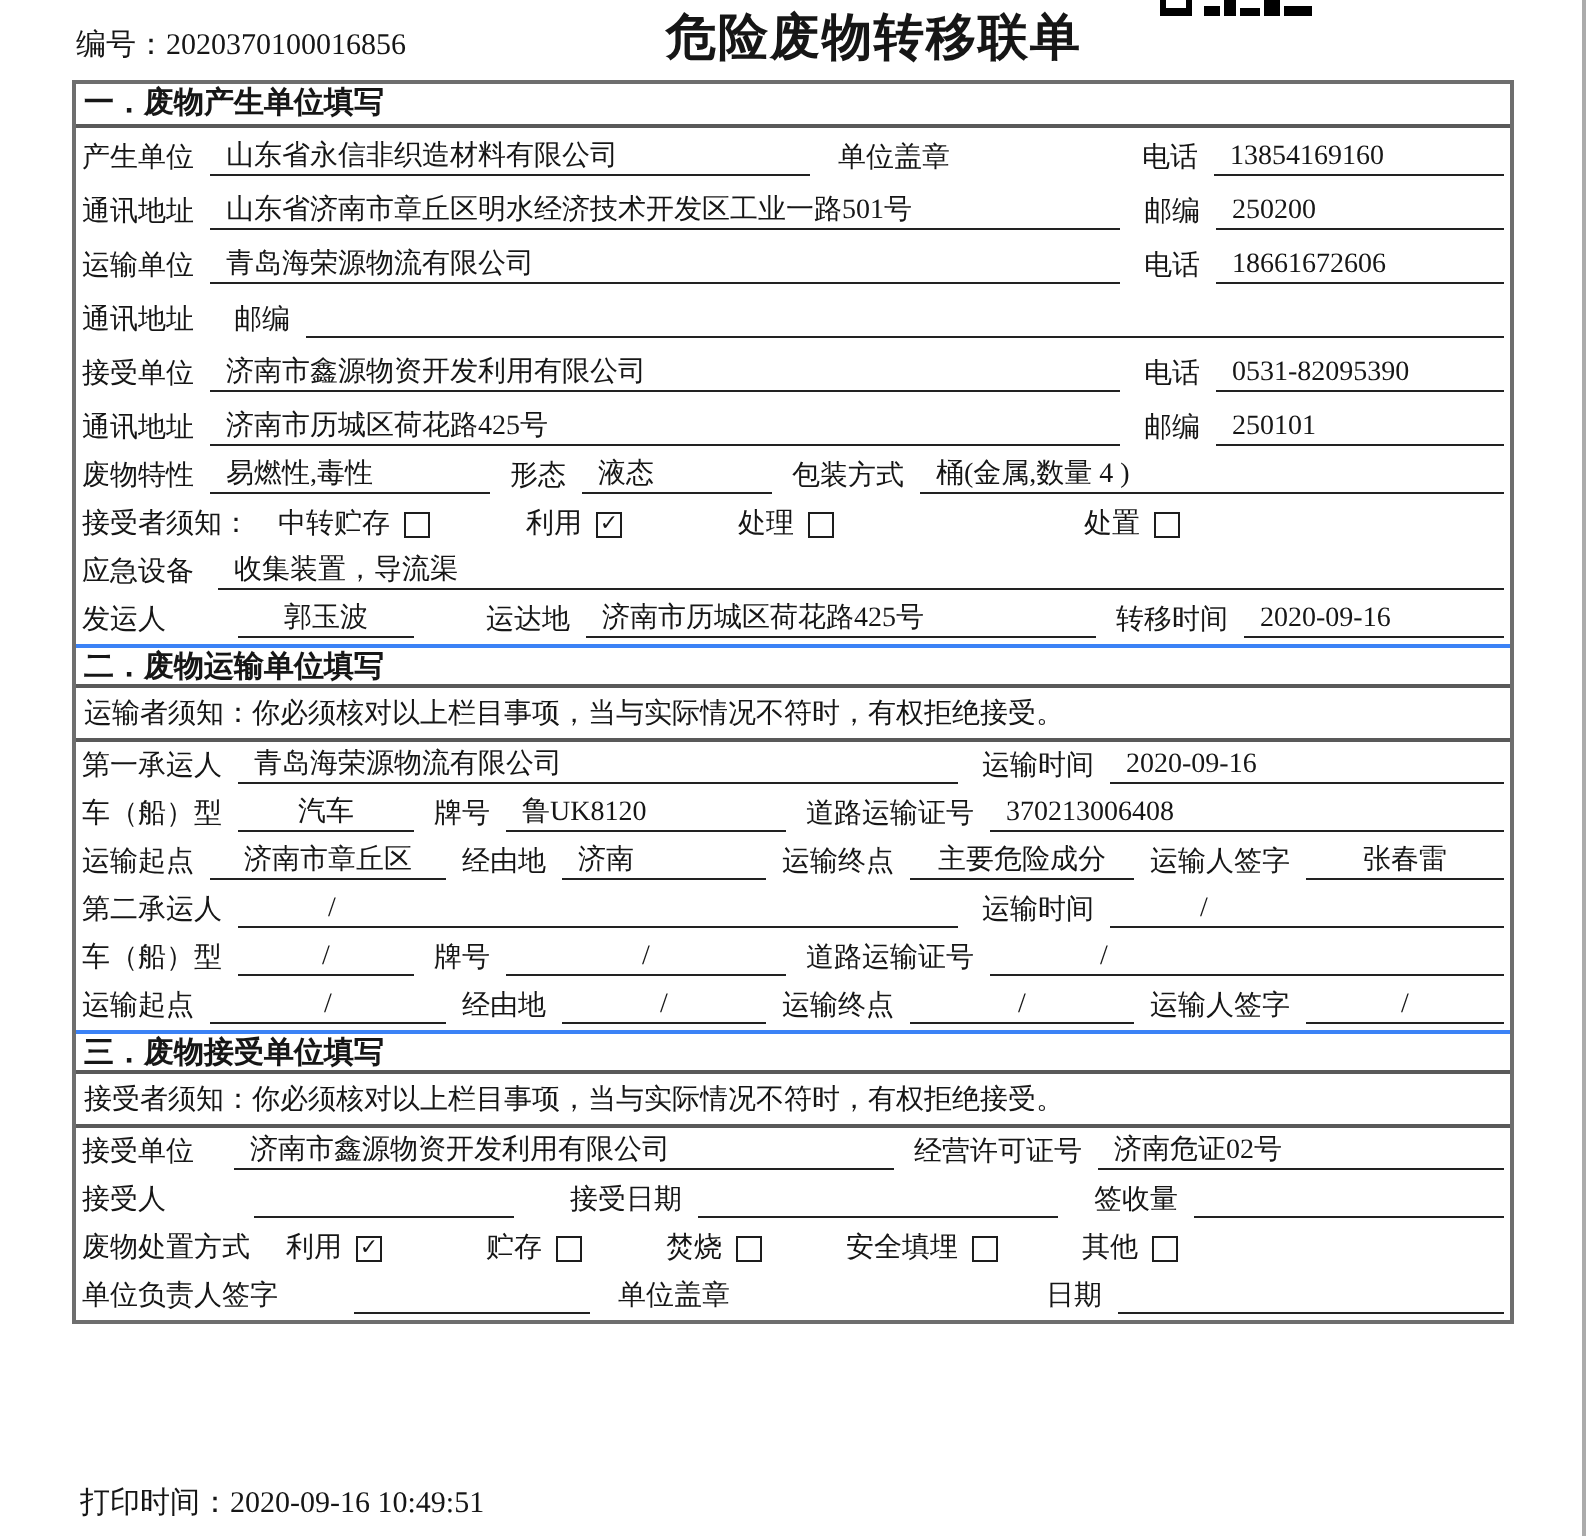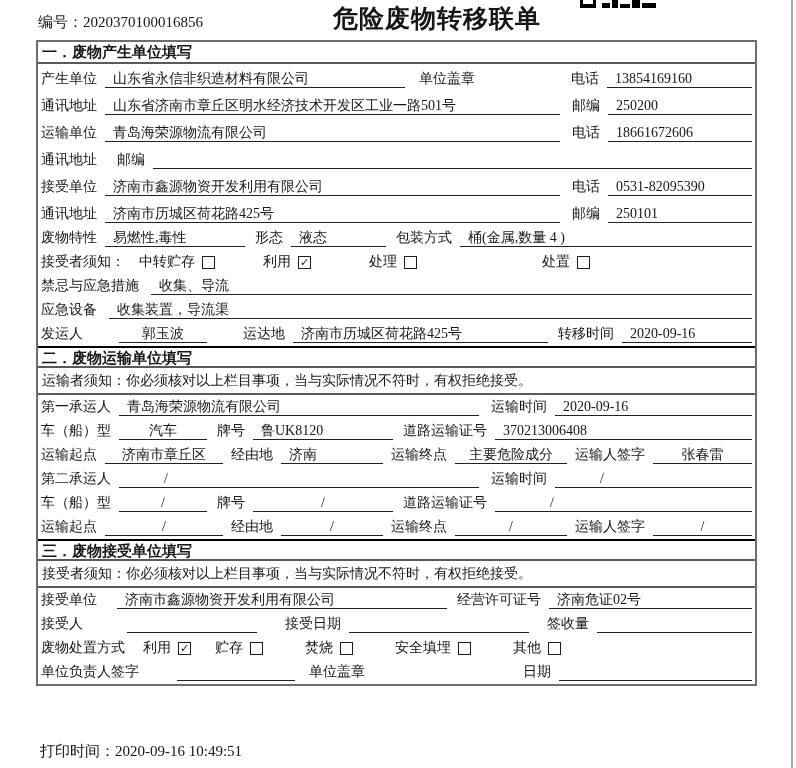--- a/index.html
+++ b/index.html
@@ -12,21 +12,21 @@
     overflow: hidden;
   }
   .doc-no { position: absolute; left: 38px; top: 13px; font-size: 15px; white-space: nowrap; }
   .doc-title { position: absolute; left: 333px; top: 2px; font-size: 25px; font-weight: bold; letter-spacing: 1px; white-space: nowrap; }
   .qr { position: absolute; left: 580px; top: 0; width: 86px; height: 8px; }
   .qr b { position: absolute; background: #000; }
   .page-edge { position: absolute; left: 791px; top: 0; width: 2px; height: 768px; background: #ababab; }
 
   .form { position: absolute; left: 36px; top: 40px; width: 721px; border: 2px solid #6e6e6e; background: #fff; }
   .sec-title { height: 22px; line-height: 20px; font-size: 15px; font-weight: bold; padding-left: 4px; border-bottom: 2px solid #595959; white-space: nowrap; }
-  .bt { border-top: 2px solid #000000; }
+  .bt { border-top: 2px solid #3b82f6; }
   .notice { height: 27px; display: flex; align-items: center; padding-left: 4px; border-bottom: 2px solid #595959; font-size: 14px; white-space: nowrap; }
   .row { display: flex; align-items: flex-end; height: 24px; padding: 0 3px 3px 3px; font-size: 14px; }
   .tall { height: 27px; }
   .lbl { white-space: nowrap; margin-right: 8px; flex: 0 0 auto; text-align: center; }
   .u { border-bottom: 1px solid #222; white-space: nowrap; line-height: 16px; padding: 0 4px 0 8px; min-width: 10px; flex: 0 0 auto; }
   .grow { flex: 1 1 auto; }
   .c { text-align: center; padding: 0 2px; }
   .cb { display: inline-flex; width: 13px; height: 13px; border: 1px solid #1d1d1d; align-items: center; justify-content: center; font-size: 11px; line-height: 1; margin-left: 7px; flex: 0 0 auto; }
   .opt { display: flex; align-items: center; white-space: nowrap; flex: 0 0 auto; }
   .sp { flex: 0 0 auto; height: 1px; }
@@ -124,24 +124,20 @@
       <span>处理</span>
       <span class="cb"></span>
     </span>
     <span class="opt" style="margin-left:125px">
       <span>处置</span>
       <span class="cb"></span>
     </span>
   </div>
 
 
-  <div class="row">
-    <span class="lbl" style="margin-right:12px">禁忌与应急措施</span>
-    <span class="u grow">收集、导流</span>
-  </div>
 
   <div class="row">
     <span class="lbl" style="margin-right:12px">应急设备</span>
     <span class="u grow">收集装置，导流渠</span>
   </div>
 
   <div class="row">
     <span class="lbl">发运人</span>
     <span class="sp" style="width:28px"></span>
     <span class="u c" style="width:88px">郭玉波</span>
@@ -228,21 +224,21 @@
     <span class="lbl" style="margin-left:18px">签收量</span>
     <span class="u grow"></span>
   </div>
 
   <div class="row">
     <span class="lbl">废物处置方式</span>
     <span class="opt" style="margin-left:10px">
       <span>利用</span>
       <span class="cb">✓</span>
     </span>
-    <span class="opt" style="margin-left:24px">
+    <span class="opt" style="margin-left:52px">
       <span>贮存</span>
       <span class="cb"></span>
     </span>
     <span class="opt" style="margin-left:42px">
       <span>焚烧</span>
       <span class="cb"></span>
     </span>
     <span class="opt" style="margin-left:42px">
       <span>安全填埋</span>
       <span class="cb"></span>

